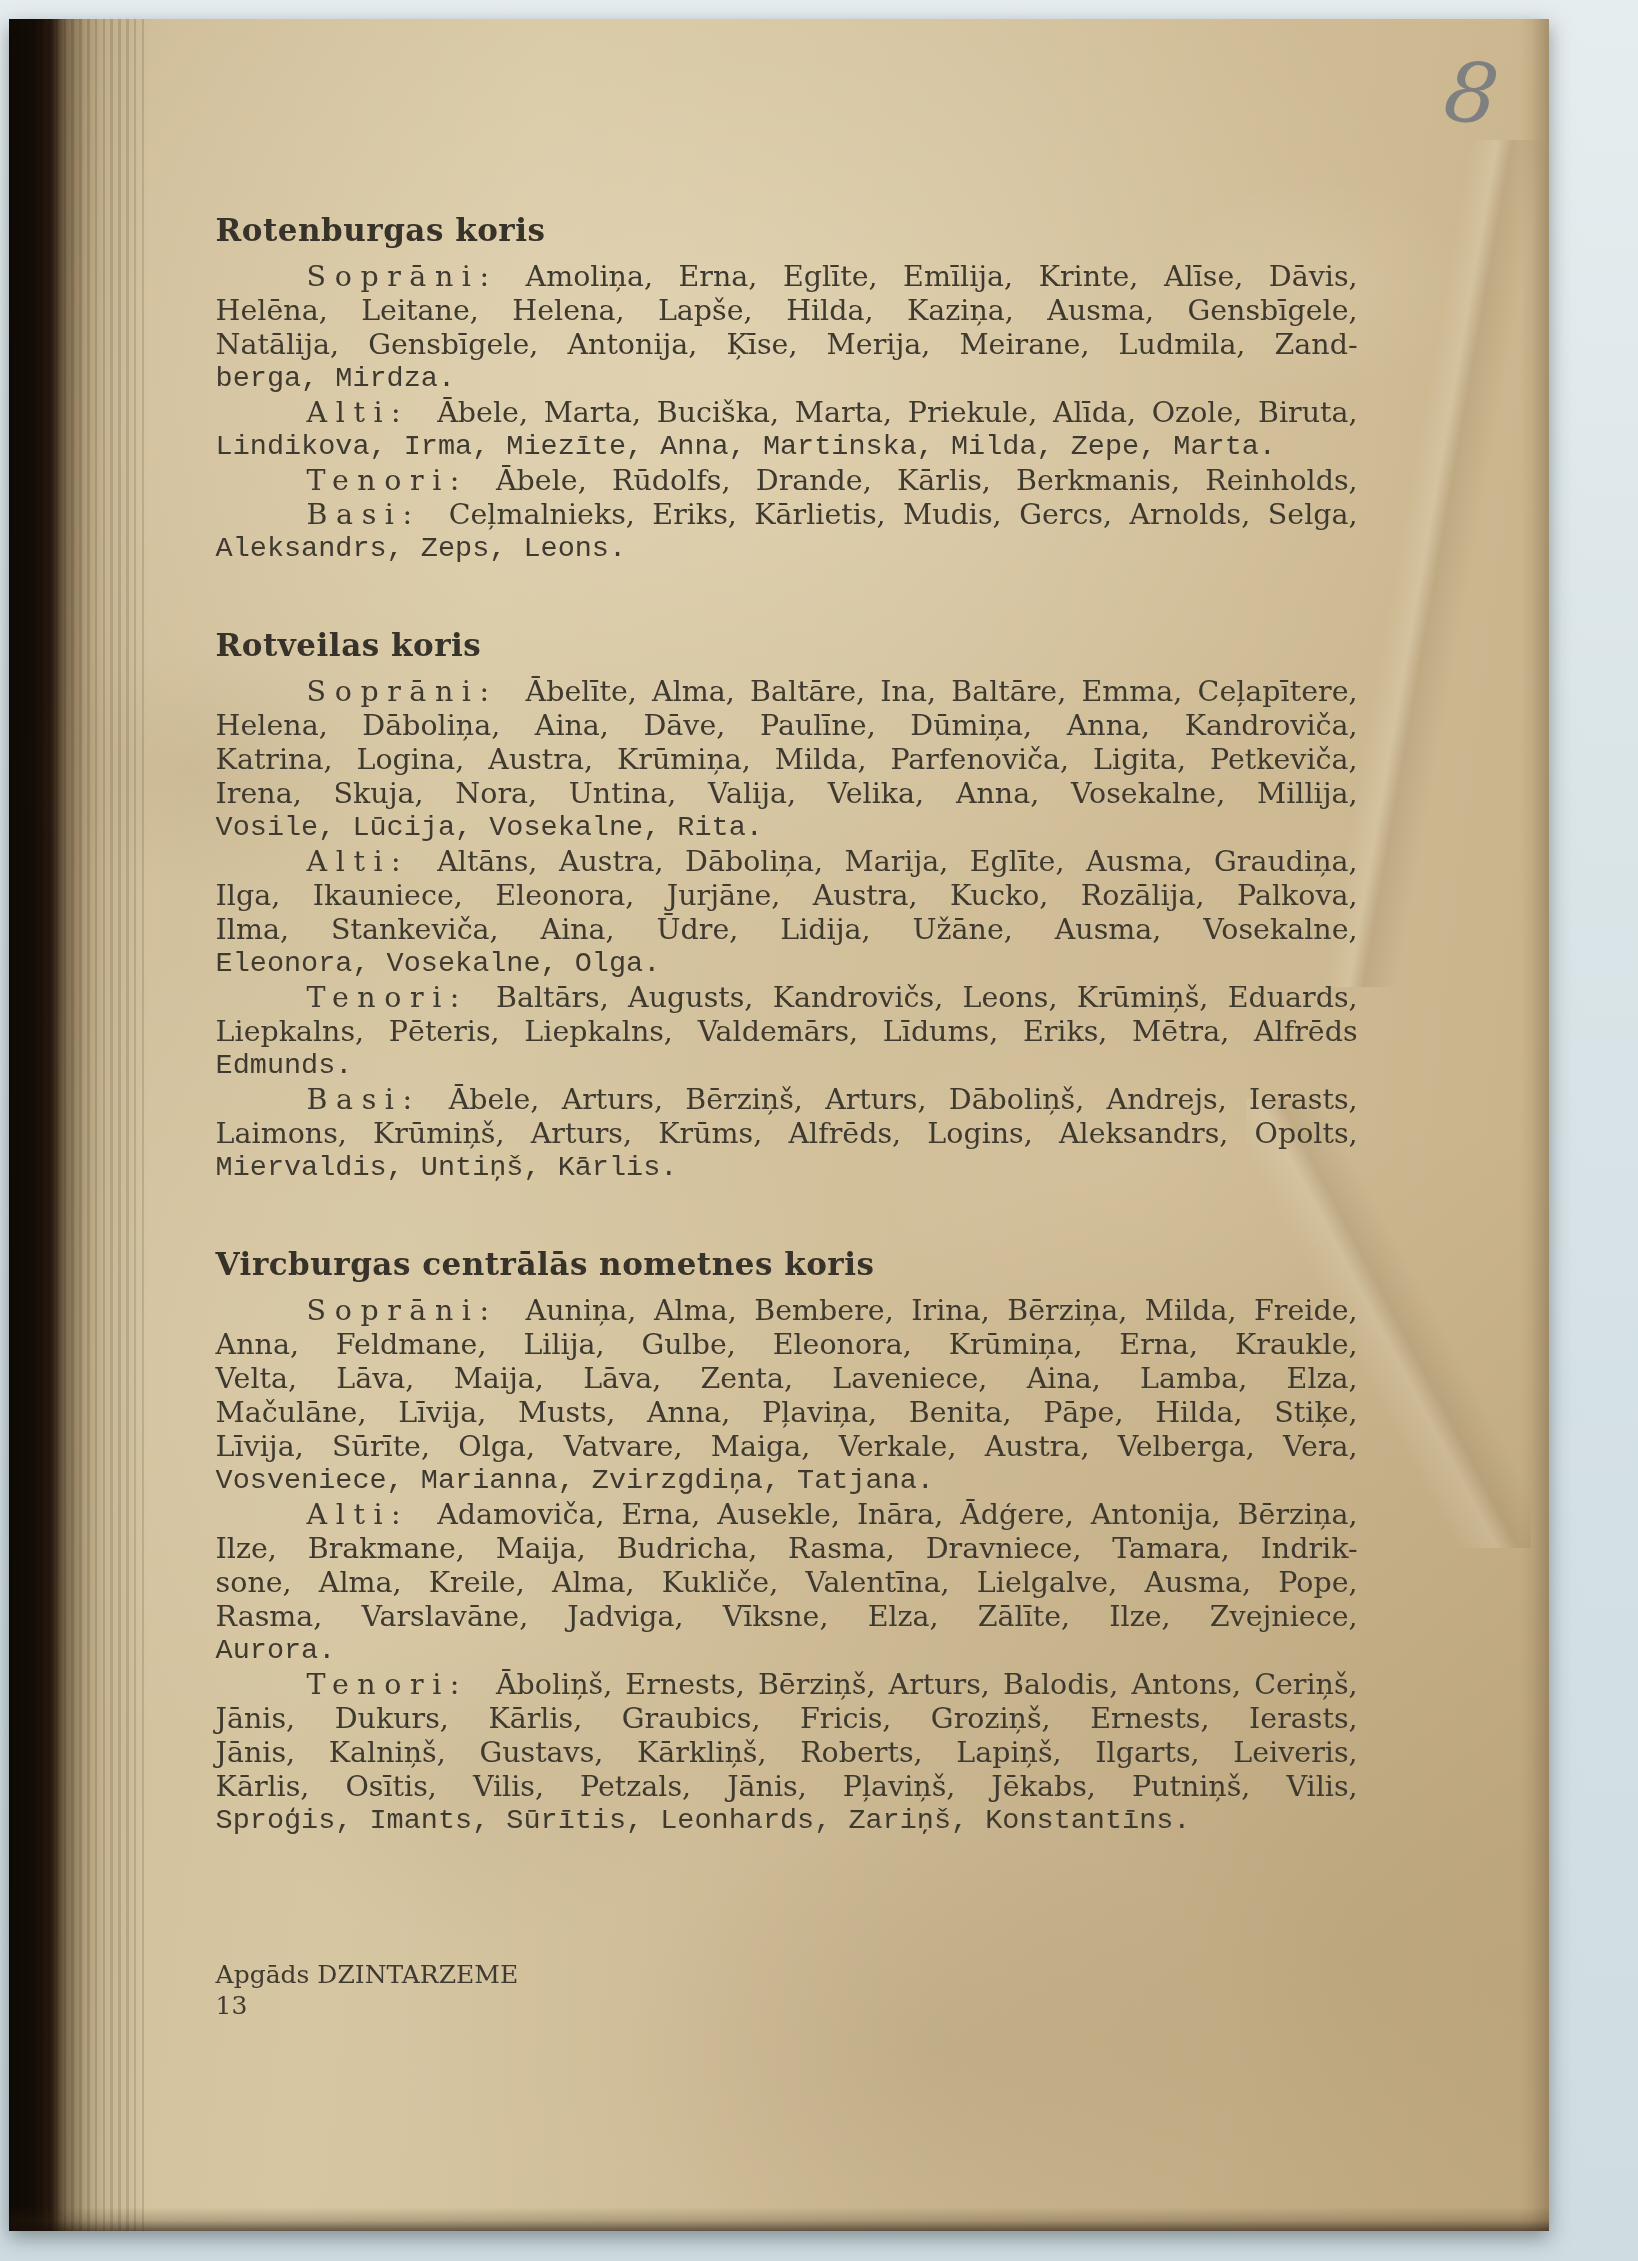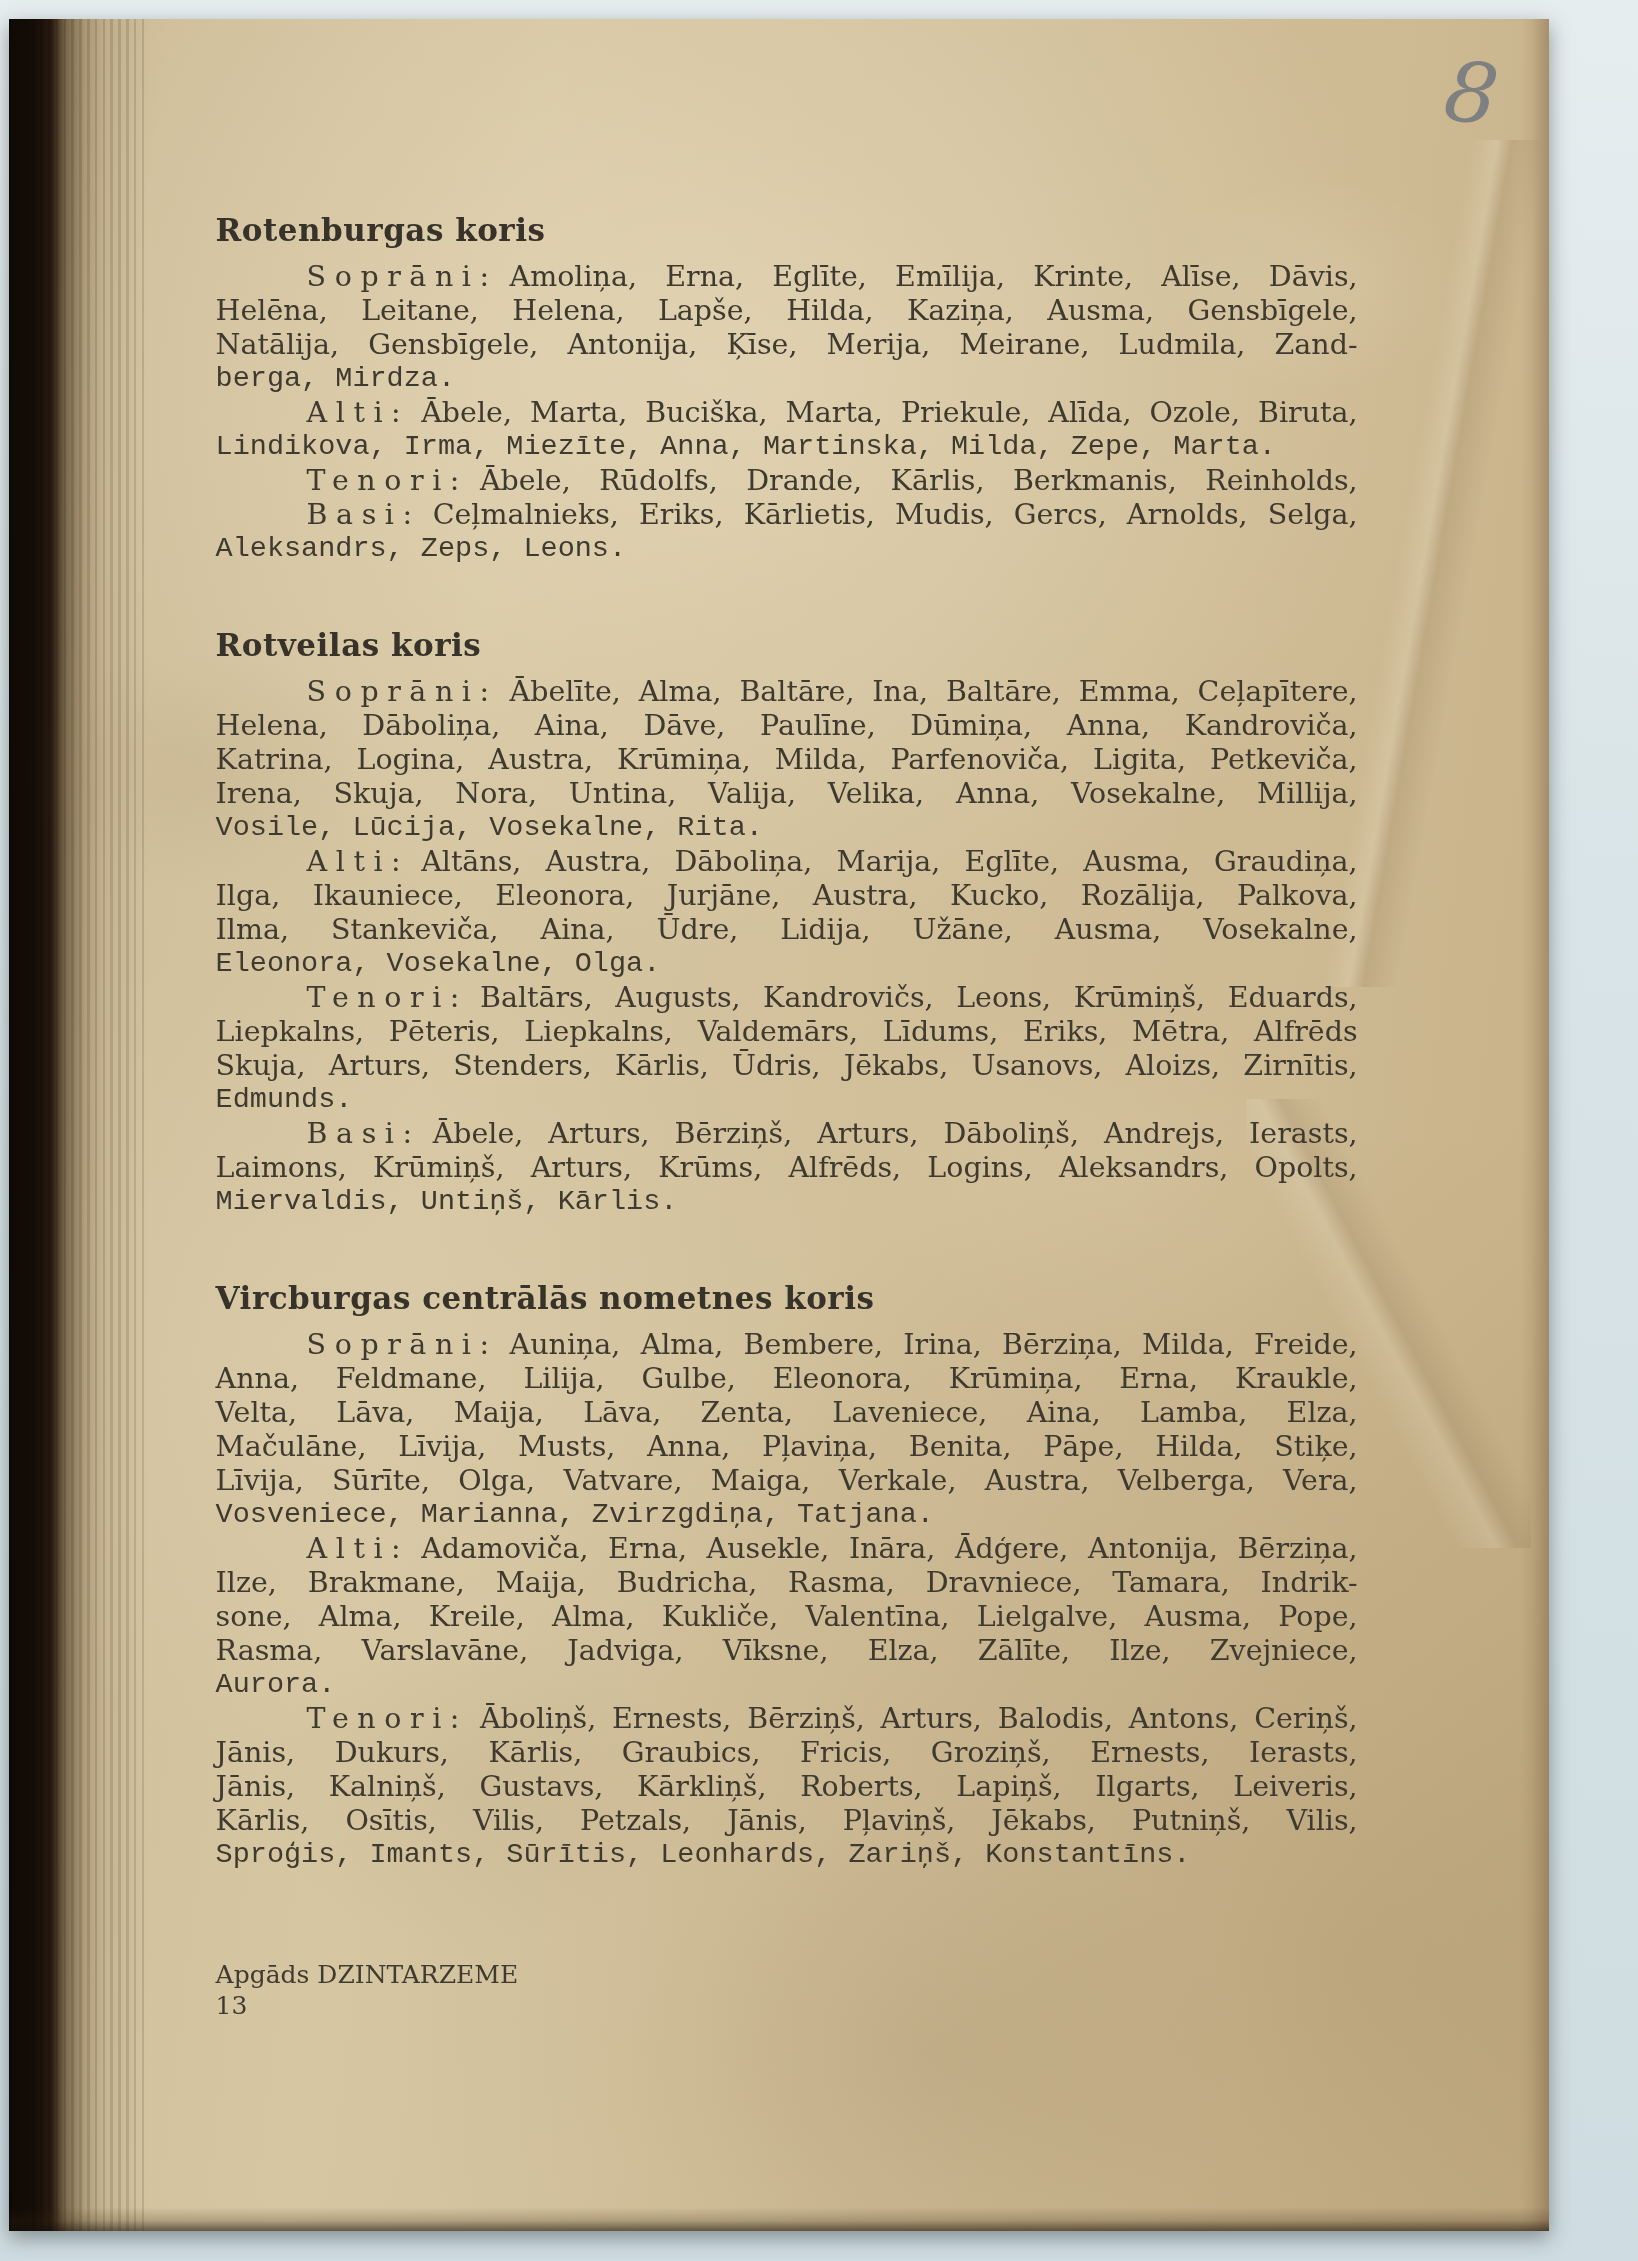--- a/index.html
+++ b/index.html
@@ -51,21 +51,21 @@
     color:#3f3a30;font-size:28.5px;line-height:34px;
   }
   .sec-title{
     margin:0 0 12px 0;font-size:31px;line-height:35px;
     font-weight:bold;color:#37332a;letter-spacing:0.5px;
   }
   .section + .section{margin-top:62px;}
   .tl{text-align:justify;text-align-last:justify;}
   .tl-first{padding-left:91px;}
   .tl-last{text-align-last:left;font-family:Liberation Mono, monospace;}
-  .vlabel{letter-spacing:0.30em;margin-right:12px;}
+  .vlabel{letter-spacing:0.30em;margin-right:28px;}
   .footer{
     position:absolute;left:207px;top:1940px;width:1142px;
     font-size:25px;line-height:31px;color:#403b31;
     display:flex;justify-content:space-between;align-items:baseline;flex-direction:column;
   }
   .footer .pageno{}
   .handwritten{
     position:absolute;left:1436px;top:33px;
     font-size:83px;line-height:83px;font-style:italic;
     color:rgba(112,118,127,0.85);transform:rotate(7deg);
@@ -116,21 +116,20 @@
       </div>
       <div class="para">
         <div class="tl tl-first"><span class="vlabel">Alti:</span><span>Altāns, Austra, Dāboliņa, Marija, Eglīte, Ausma, Graudiņa,</span></div>
         <div class="tl">Ilga, Ikauniece, Eleonora, Jurjāne, Austra, Kucko, Rozālija, Palkova,</div>
         <div class="tl">Ilma, Stankeviča, Aina, Ūdre, Lidija, Užāne, Ausma, Vosekalne,</div>
         <div class="tl tl-last">Eleonora, Vosekalne, Olga.</div>
       </div>
       <div class="para">
         <div class="tl tl-first"><span class="vlabel">Tenori:</span><span>Baltārs, Augusts, Kandrovičs, Leons, Krūmiņš, Eduards,</span></div>
         <div class="tl">Liepkalns, Pēteris, Liepkalns, Valdemārs, Līdums, Eriks, Mētra, Alfrēds</div>
-        <div class="tl">Skuja, Arturs, Stenders, Kārlis, Ūdris, Jēkabs, Usanovs, Aloizs, Zirnītis,</div>
         <div class="tl tl-last">Edmunds.</div>
       </div>
       <div class="para">
         <div class="tl tl-first"><span class="vlabel">Basi:</span><span>Ābele, Arturs, Bērziņš, Arturs, Dāboliņš, Andrejs, Ierasts,</span></div>
         <div class="tl">Laimons, Krūmiņš, Arturs, Krūms, Alfrēds, Logins, Aleksandrs, Opolts,</div>
         <div class="tl tl-last">Miervaldis, Untiņš, Kārlis.</div>
       </div>
     </section>
 
     <section class="section">

